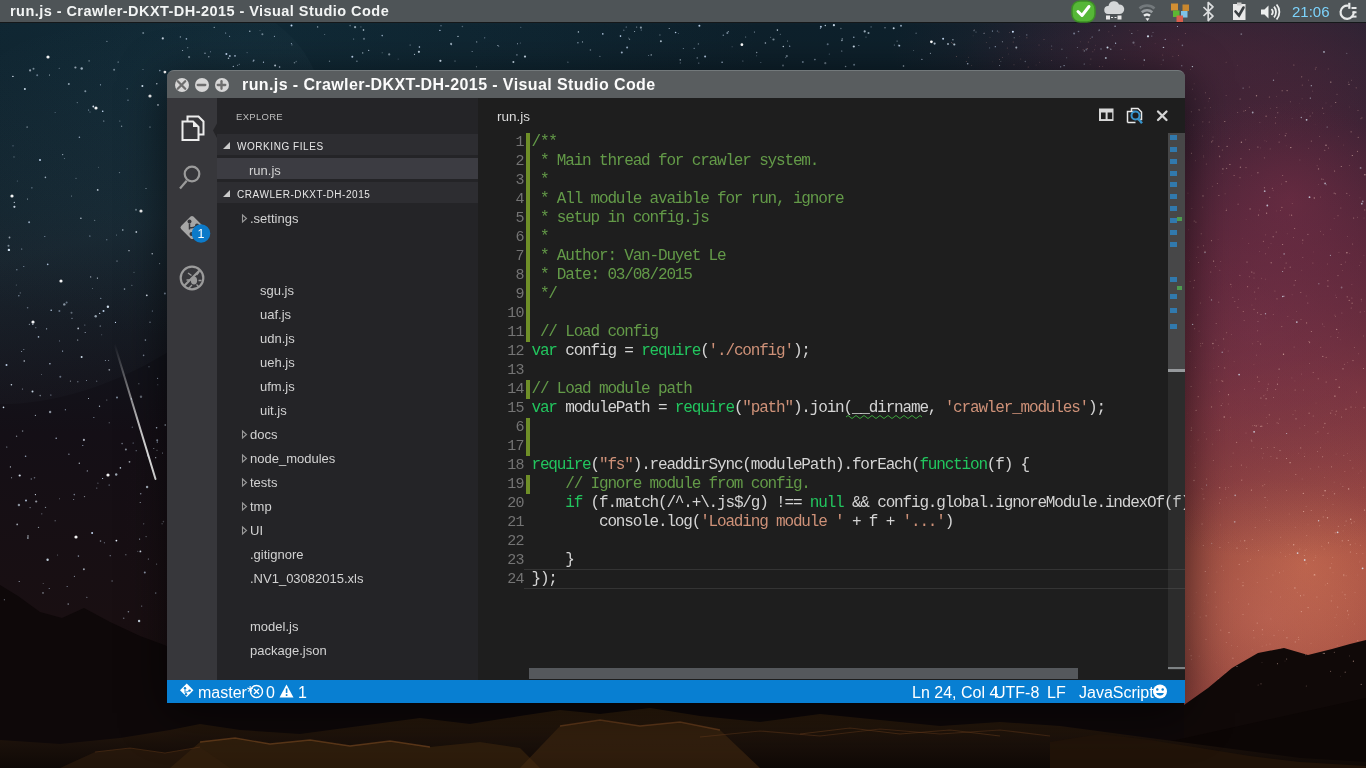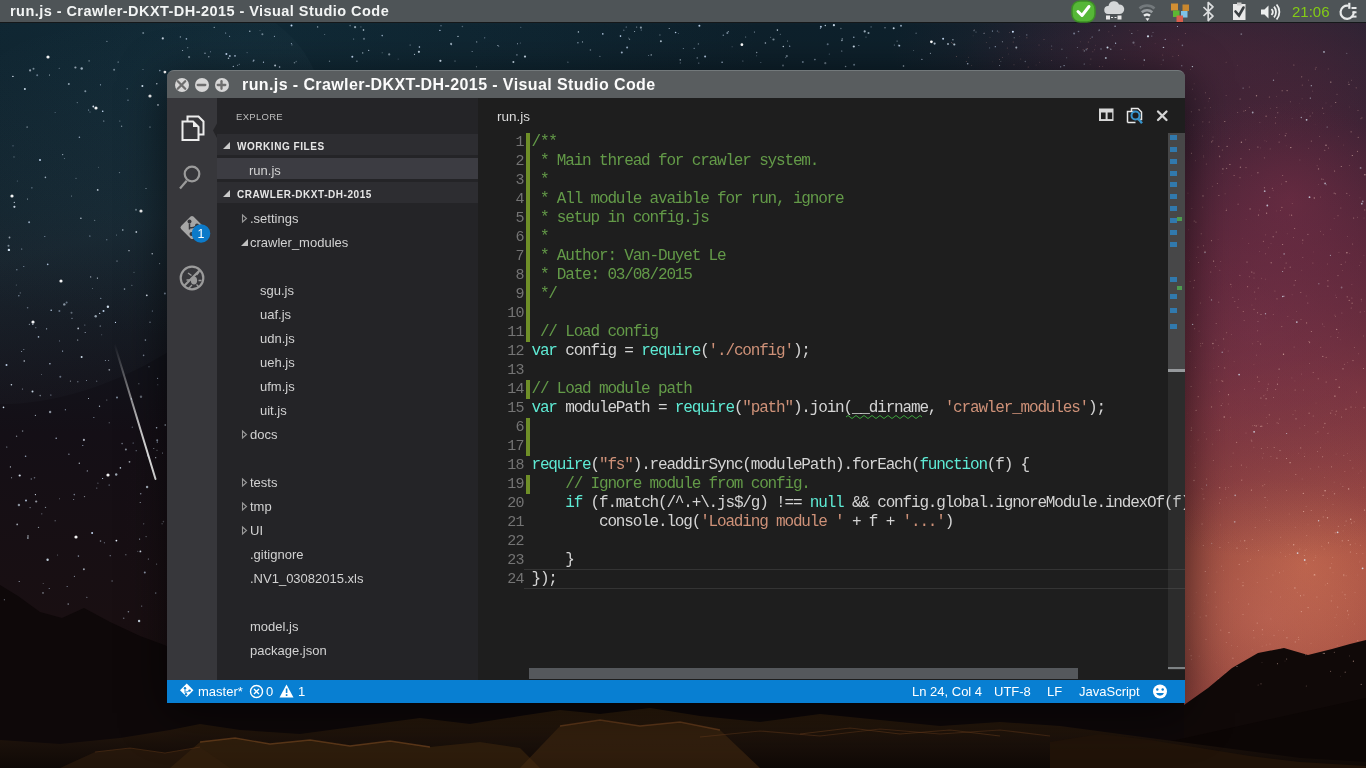--- a/index.html
+++ b/index.html
@@ -1,41 +1,41 @@
 <!DOCTYPE html>
 <html><head><meta charset="utf-8"><style>
 *{margin:0;padding:0;box-sizing:border-box}
 html,body{width:1366px;height:768px;overflow:hidden;background:#000;font-family:"Liberation Sans",sans-serif}
 #wall{position:absolute;left:0;top:23px;width:1366px;height:745px}
 #panel{position:absolute;left:0;top:0;width:1366px;height:23px;background:#4e5457;border-bottom:1px solid #15181a;z-index:30}
 #panel .ttl{position:absolute;left:10px;top:3px;font-size:14.5px;font-weight:bold;color:#f2f4f4;letter-spacing:.45px}
-#clock{position:absolute;left:1292px;top:3px;font-size:15px;color:#84cc16}
+#clock{position:absolute;left:1292px;top:3px;font-size:15px;color:#7dd3fc}
 #win{position:absolute;left:167px;top:70px;width:1018px;height:633px;border-radius:7px 7px 0 0;box-shadow:0 10px 46px rgba(0,0,0,.6);z-index:20}
 #tbar{position:absolute;left:0;top:0;width:1018px;height:28px;background:#595d5f;border-radius:7px 7px 0 0;border-top:1px solid #73797b}
 #tbar .t{position:absolute;left:75px;top:4.5px;font-size:16px;font-weight:bold;color:#fbfbfb;letter-spacing:.4px}
 .wbtn{position:absolute;top:7px;width:14px;height:14px;border-radius:50%;background:#d7d7d7}
 #main{position:absolute;left:0;top:28px;width:1018px;height:582px;background:#242427}
 #abar{position:absolute;left:0;top:0;width:50px;height:582px;background:#37373b}
 #sbar{position:absolute;left:50px;top:0;width:261px;height:582px;background:#242427}
 #sbar .hdr{position:absolute;left:19px;top:13px;font-size:9.5px;color:#bdbdbd;letter-spacing:0.3px}
 .row{position:absolute;left:0;width:261px;height:24px}
 .sech{background:#2d2d31;height:21px}
 .sel{background:#3c3c42;height:21px}
 .row .tx{position:absolute;top:4.5px;font-size:13px;color:#d2d2d2;white-space:nowrap}
-.row .bx{position:absolute;top:6.5px;font-size:10px;font-weight:bold;color:#e6e6e6;letter-spacing:.55px}
+.row .bx{position:absolute;top:6.5px;font-size:10px;font-weight:normal;color:#e6e6e6;letter-spacing:.55px}
 #editor{position:absolute;left:311px;top:0;width:707px;height:582px;background:#1e1e1e;overflow:hidden}
 #tabrow{position:absolute;left:0;top:0;width:707px;height:35px}
 #tabrow .name{position:absolute;left:19px;top:11px;font-size:13.5px;color:#dadada}
 #code{position:absolute;left:0;top:35px;width:707px;height:547px;font-family:"Liberation Mono",monospace;font-size:16px;letter-spacing:-1.17px;line-height:19px}
 .ln{position:absolute;left:0;width:46px;text-align:right;color:#747474;height:19px;font-size:15px;letter-spacing:-0.6px}
 .cl{position:absolute;left:53.5px;height:19px;white-space:pre;color:#d4d4d4}
 i{font-style:normal}
-.k{color:#5eead4}.s{color:#ce9178}.c{color:#639a48}
+.k{color:#22c55e}.s{color:#ce9178}.c{color:#639a48}
 .gbar{position:absolute;left:47.5px;width:4.5px;background:#6f8f28}
-#status{position:absolute;left:0;top:610px;width:1018px;height:23px;background:#087fd2;color:#fff;font-size:13px}
+#status{position:absolute;left:0;top:610px;width:1018px;height:23px;background:#087fd2;color:#fff;font-size:16px}
 #status div{position:absolute;top:4px}
 .ovr{position:absolute;background:#3179ad;width:7px;height:5px;left:692px}
 </style></head><body>
 
 <div id="wall"><svg width="1366" height="745" viewBox="0 23 1366 745">
 <defs>
 <linearGradient id="sky" x1="0" y1="0" x2="0" y2="1">
 <stop offset="0" stop-color="#0e212c"></stop>
           <stop offset="0.25" stop-color="#0d1b24"></stop>
 <stop offset="0.55" stop-color="#140f16"></stop>
@@ -1534,24 +1534,20 @@
 <div class="row sech" style="top:84px">
           <span style="position:absolute;left:6px;top:8px;width:0;height:0;border-left:7px solid transparent;border-bottom:7px solid #cacaca"></span>
           <span class="bx" style="left:20px">CRAWLER-DKXT-DH-2015</span>
         </div>
 <div class="row" style="top:108px">
           <svg width="9" height="11" style="position:absolute;left:23px;top:7px">
             <path d="M2.5 2 L6.5 5.5 L2.5 9 Z" fill="none" stroke="#9a9a9a" stroke-width="1.1"></path>
           </svg>
           <span class="tx" style="left:33px">.settings</span>
         </div>
-<div class="row" style="top:132px">
-          <span style="position:absolute;left:24px;top:9px;width:0;height:0;border-left:7px solid transparent;border-bottom:7px solid #c0c0c0"></span>
-          <span class="tx" style="left:33px">crawler_modules</span>
-        </div>
 <div class="row" style="top:180px">
           <span class="tx" style="left:43px">sgu.js</span>
         </div>
 <div class="row" style="top:204px">
           <span class="tx" style="left:43px">uaf.js</span>
         </div>
 <div class="row" style="top:228px">
           <span class="tx" style="left:43px">udn.js</span>
         </div>
 <div class="row" style="top:252px">
@@ -1561,20 +1557,26 @@
           <span class="tx" style="left:43px">ufm.js</span>
         </div>
 <div class="row" style="top:300px">
           <span class="tx" style="left:43px">uit.js</span>
         </div>
 <div class="row" style="top:324px">
           <svg width="9" height="11" style="position:absolute;left:23px;top:7px">
             <path d="M2.5 2 L6.5 5.5 L2.5 9 Z" fill="none" stroke="#9a9a9a" stroke-width="1.1"></path>
           </svg>
           <span class="tx" style="left:33px">docs</span>
+        </div>
+<div class="row" style="top:348px">
+          <svg width="9" height="11" style="position:absolute;left:23px;top:7px">
+            <path d="M2.5 2 L6.5 5.5 L2.5 9 Z" fill="none" stroke="#9a9a9a" stroke-width="1.1"></path>
+          </svg>
+          <span class="tx" style="left:33px">node_modules</span>
         </div>
 <div class="row" style="top:372px">
           <svg width="9" height="11" style="position:absolute;left:23px;top:7px">
             <path d="M2.5 2 L6.5 5.5 L2.5 9 Z" fill="none" stroke="#9a9a9a" stroke-width="1.1"></path>
           </svg>
           <span class="tx" style="left:33px">tests</span>
         </div>
 <div class="row" style="top:396px">
           <svg width="9" height="11" style="position:absolute;left:23px;top:7px">
             <path d="M2.5 2 L6.5 5.5 L2.5 9 Z" fill="none" stroke="#9a9a9a" stroke-width="1.1"></path>

